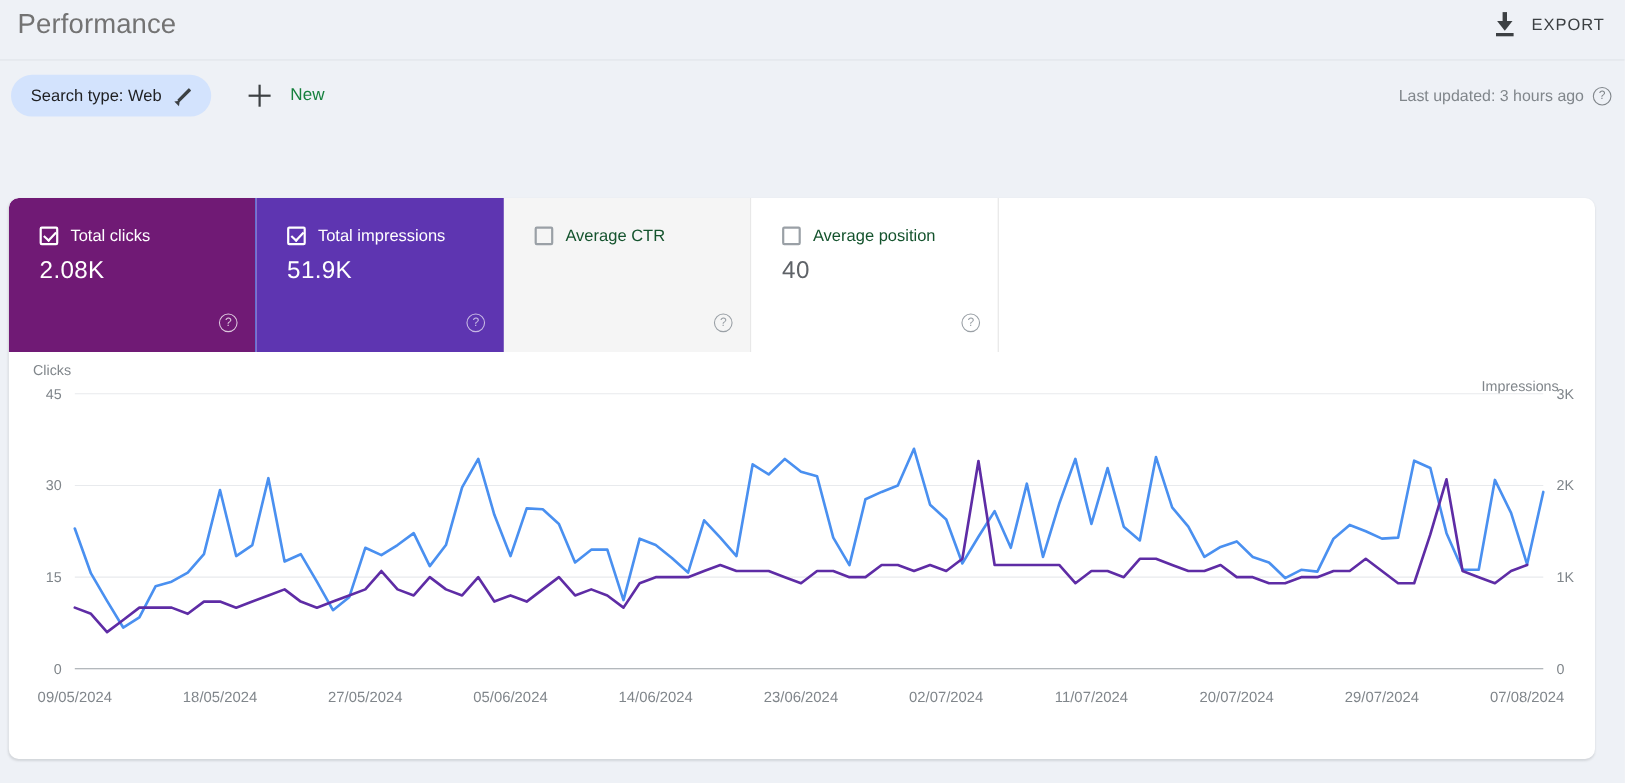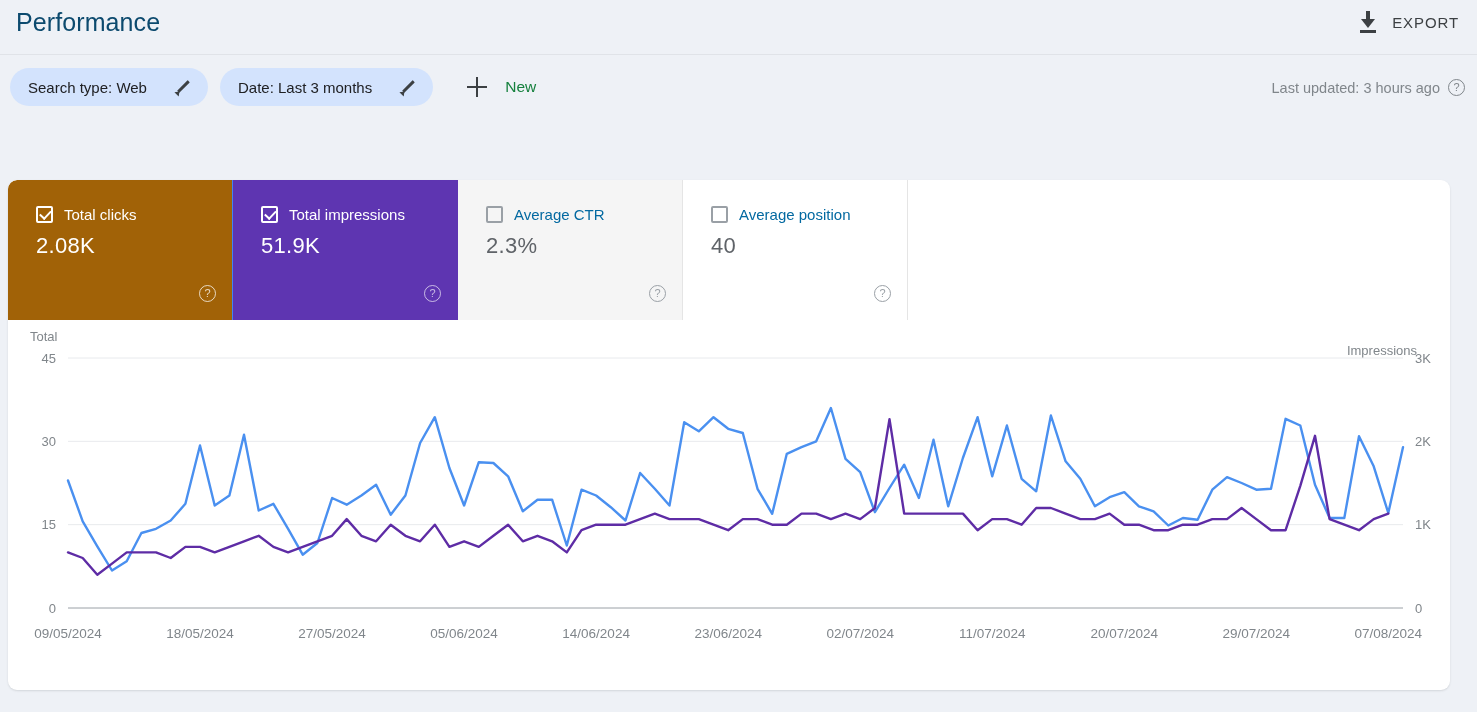--- a/index.html
+++ b/index.html
@@ -12,21 +12,21 @@
 
   
   .header {
     position: relative;
     height: 55px;
     background: #eef1f6;
     border-bottom: 1px solid #e0e3e8;
   }
   .page-title {
     position: absolute; left: 16px; top: 8px;
-    font-size: 25px; color: #0c4a6e; font-weight: 400;
+    font-size: 25px; color: #737373; font-weight: 400;
     letter-spacing: .1px;
   }
   .export-btn {
     position: absolute; right: 10px; top: 5px;
     display: flex; align-items: center; gap: 14px;
     padding: 6px 8px; cursor: pointer; justify-content: space-between;
   }
   .export-icon { width: 20px; height: 22px; position: relative; }
   .export-icon .shaft {
     position: absolute; left: 8px; top: 0; width: 4px; height: 10px; background: #3c4043;
@@ -42,21 +42,21 @@
     position: absolute; left: 2px; bottom: 0; width: 16px; height: 3px; background: #3c4043;
   }
   .export-label {
     font-size: 15px; color: #3c4043; letter-spacing: .9px; font-weight: 500;
   }
 
   
   .filterbar { position: relative; height: 70px; }
   .chips { position: absolute; left: 10px; top: 13px; display: flex; align-items: center; gap: 12px; }
   .chip {
-    display: flex; align-items: center; gap: 28px;
+    display: flex; align-items: center; gap: 12px;
     background: #d3e3fd; border-radius: 20px;
     height: 38px; padding: 0 18px;
     font-size: 15px; color: #202124; cursor: pointer;
   }
   .pencil { width: 15px; height: 15px; position: relative; flex: none; }
   .pencil:before {
     content: ""; position: absolute; left: 1px; top: 5px;
     width: 15px; height: 3.2px; background: #3c4043;
     transform: rotate(-45deg); border-radius: .5px;
   }
@@ -116,21 +116,21 @@
   }
   .cbox.dark { border-color: #9aa0a6; }
   .cbox.checked:after {
     content: ""; position: absolute; left: 4.2px; top: 0.3px;
     width: 4.5px; height: 9px;
     border: solid #fff; border-width: 0 2px 2px 0;
     transform: rotate(43deg);
   }
   .m-label { font-size: 15px; }
   .metric.blue .m-label, .metric.purple .m-label { color: #fff; }
-  .metric.gray .m-label, .metric.white .m-label { color: #0369a1; }
+  .metric.gray .m-label, .metric.white .m-label { color: #14532d; }
 
   .m-value { margin-top: 10px; font-size: 22px; font-weight: 400; letter-spacing: .3px; }
   .metric.blue .m-value, .metric.purple .m-value { color: #fff; }
   .metric.gray .m-value, .metric.white .m-value { color: #5f6368; }
 
   .m-help { position: absolute; right: 16px; bottom: 18px; }
   .metric.blue .m-help .qmark   { color: rgba(255,255,255,.75); }
   .metric.purple .m-help .qmark { color: rgba(255,255,255,.65); }
   .metric.gray .m-help .qmark, .metric.white .m-help .qmark { color: #9aa0a6; }
 
@@ -157,39 +157,35 @@
     <span class="export-label">EXPORT</span>
   </div>
 </div>
 
 <div class="filterbar">
   <div class="chips">
     <div class="chip">
       <span>Search type: Web</span>
       <span class="pencil"></span>
     </div>
-    <div class="chip">
-      <span>Date: Last 3 months</span>
-      <span class="pencil"></span>
-    </div>
     <div class="new-btn">
       <span class="plus"></span>
       <span class="new-label">New</span>
     </div>
   </div>
   <div class="last-updated">
     <span>Last updated: 3 hours ago</span>
     <span class="qmark">?</span>
   </div>
 </div>
 
 <div class="card">
 
   <div class="metrics">
-    <div class="metric blue" style="background: #a16207;">
+    <div class="metric blue" style="background: #701a75;">
       <div class="m-top">
         <span class="cbox checked"></span>
         <span class="m-label">Total clicks</span>
       </div>
       <div class="m-value">2.08K</div>
       <div class="m-help"><span class="qmark">?</span></div>
     </div>
 
     <div class="metric purple" style="background: rgb(94, 53, 177);">
       <div class="m-top">
@@ -198,36 +194,35 @@
       </div>
       <div class="m-value">51.9K</div>
       <div class="m-help"><span class="qmark">?</span></div>
     </div>
 
     <div class="metric gray" style="background: rgb(245, 245, 245);">
       <div class="m-top">
         <span class="cbox dark"></span>
         <span class="m-label">Average CTR</span>
       </div>
-      <div class="m-value">2.3%</div>
       <div class="m-help"><span class="qmark">?</span></div>
     </div>
 
     <div class="metric white" style="background: rgb(255, 255, 255);">
       <div class="m-top">
         <span class="cbox dark"></span>
         <span class="m-label">Average position</span>
       </div>
       <div class="m-value">40</div>
       <div class="m-help"><span class="qmark">?</span></div>
     </div>
   </div>
 
   <div class="chart-wrap">
-    <div class="axis-title left">Total</div>
+    <div class="axis-title left">Clicks</div>
     <div class="axis-title right">Impressions</div>
     <svg class="plot" id="plot" width="1442" height="370">
         <line x1="60" y1="288" x2="1395" y2="288" stroke="#9aa0a6" stroke-width="1"></line>
         <text x="48" y="292.5" class="tick" text-anchor="end">0</text>
         <text x="1407" y="292.5" class="tick" text-anchor="start">0</text>
         <line x1="60" y1="204.66666666666669" x2="1395" y2="204.66666666666669" stroke="#e8eaed" stroke-width="1"></line>
         <text x="48" y="209.16666666666669" class="tick" text-anchor="end">15</text>
         <text x="1407" y="209.16666666666669" class="tick" text-anchor="start">1K</text>
         <line x1="60" y1="121.33333333333334" x2="1395" y2="121.33333333333334" stroke="#e8eaed" stroke-width="1"></line>
         <text x="48" y="125.83333333333334" class="tick" text-anchor="end">30</text>

